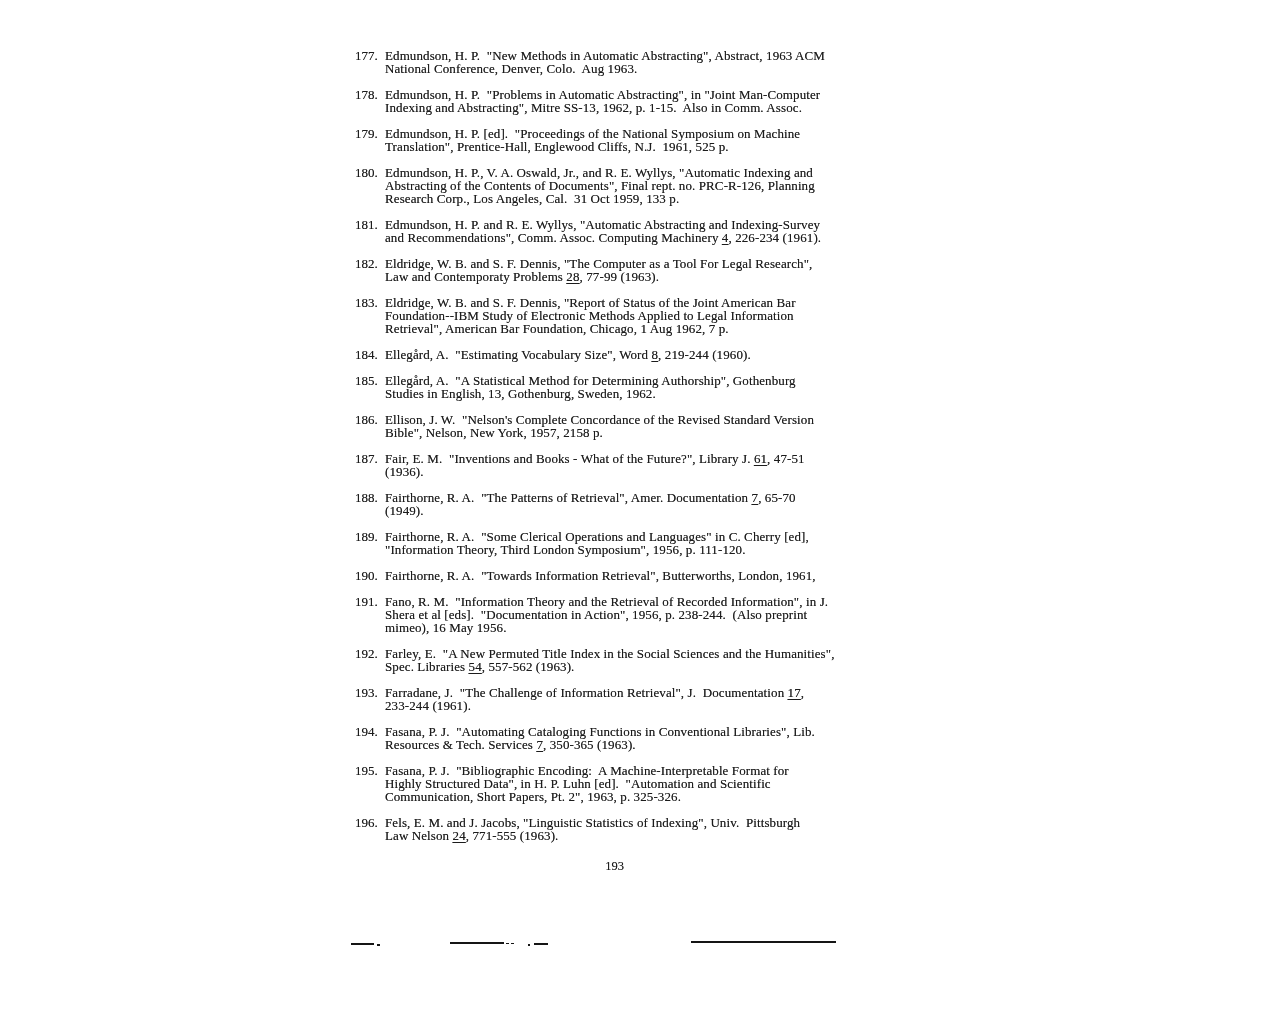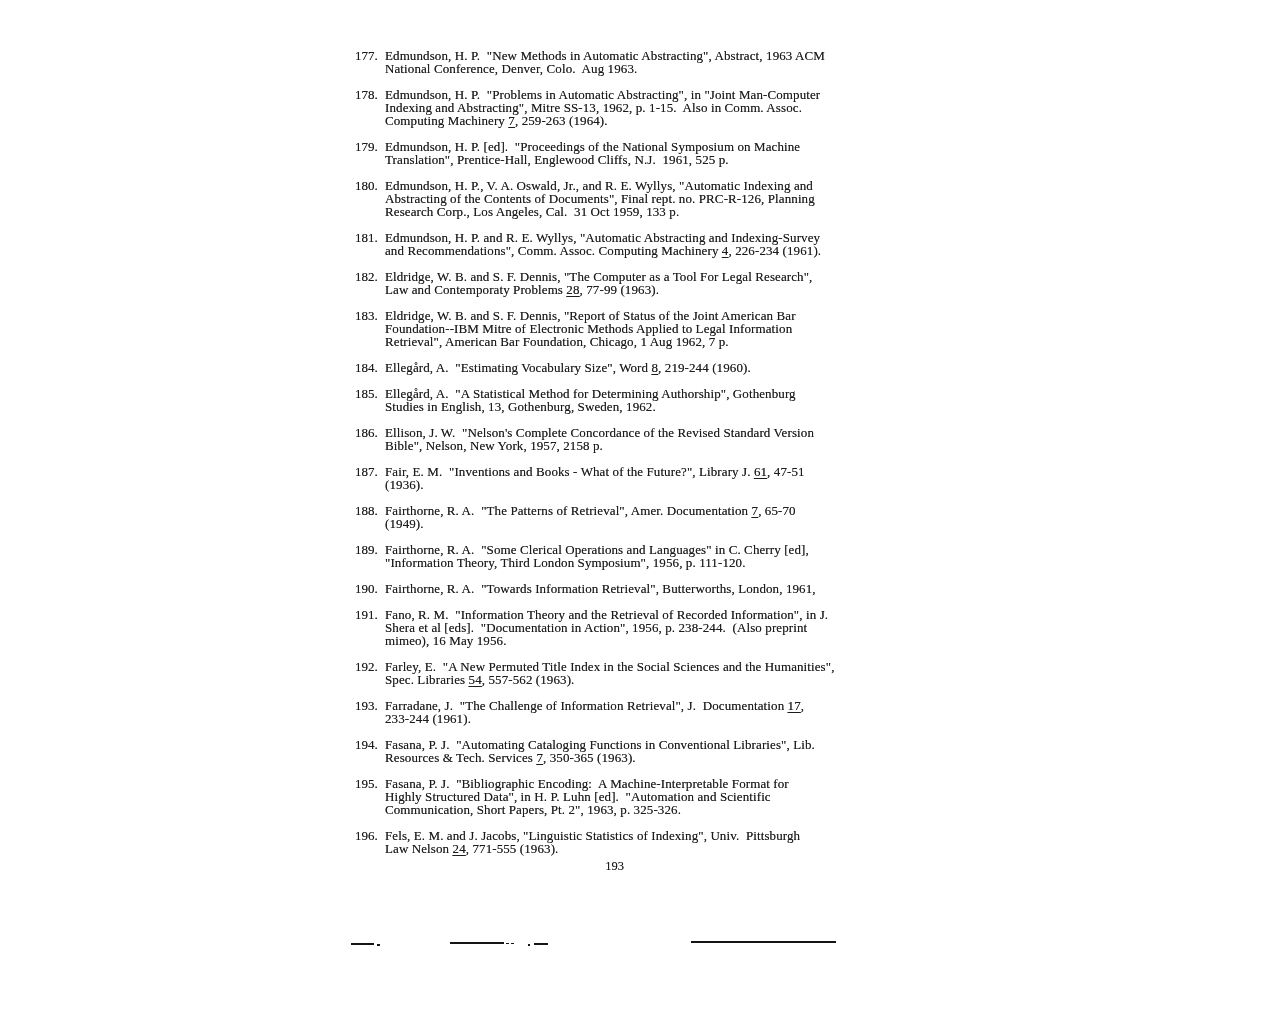--- a/index.html
+++ b/index.html
@@ -81,21 +81,20 @@
         <div class="ebody">
           <div class="line"><span>Edmundson, H. P.  "New Methods in Automatic Abstracting", Abstract, 1963 ACM</span></div>
           <div class="line"><span>National Conference, Denver, Colo.  Aug 1963.</span></div>
         </div>
       </div>
       <div class="entry">
         <div class="num">178.</div>
         <div class="ebody">
           <div class="line"><span>Edmundson, H. P.  "Problems in Automatic Abstracting", in "Joint Man-Computer</span></div>
           <div class="line"><span>Indexing and Abstracting", Mitre SS-13, 1962, p. 1-15.  Also in Comm. Assoc.</span></div>
-          <div class="line"><span>Computing Machinery </span><span class="vol">7</span><span>, 259-263 (1964).</span></div>
         </div>
       </div>
       <div class="entry">
         <div class="num">179.</div>
         <div class="ebody">
           <div class="line"><span>Edmundson, H. P. [ed].  "Proceedings of the National Symposium on Machine</span></div>
           <div class="line"><span>Translation", Prentice-Hall, Englewood Cliffs, N.J.  1961, 525 p.</span></div>
         </div>
       </div>
       <div class="entry">
@@ -117,21 +116,21 @@
         <div class="num">182.</div>
         <div class="ebody">
           <div class="line"><span>Eldridge, W. B. and S. F. Dennis, "The Computer as a Tool For Legal Research",</span></div>
           <div class="line"><span>Law and Contemporaty Problems </span><span class="vol">28</span><span>, 77-99 (1963).</span></div>
         </div>
       </div>
       <div class="entry">
         <div class="num">183.</div>
         <div class="ebody">
           <div class="line"><span>Eldridge, W. B. and S. F. Dennis, "Report of Status of the Joint American Bar</span></div>
-          <div class="line"><span>Foundation--IBM Mitre of Electronic Methods Applied to Legal Information</span></div>
+          <div class="line"><span>Foundation--IBM Study of Electronic Methods Applied to Legal Information</span></div>
           <div class="line"><span>Retrieval", American Bar Foundation, Chicago, 1 Aug 1962, 7 p.</span></div>
         </div>
       </div>
       <div class="entry">
         <div class="num">184.</div>
         <div class="ebody">
           <div class="line"><span>Ellegård, A.  "Estimating Vocabulary Size", Word </span><span class="vol">8</span><span>, 219-244 (1960).</span></div>
         </div>
       </div>
       <div class="entry">

